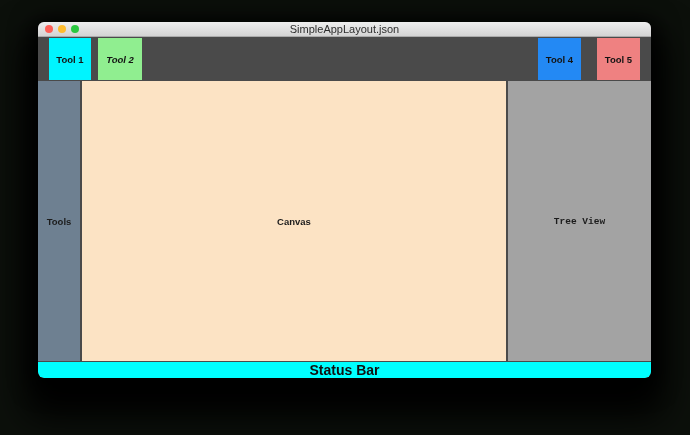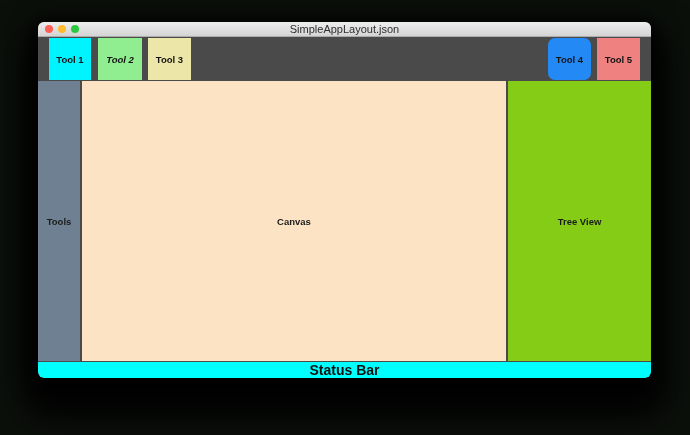--- a/index.html
+++ b/index.html
@@ -69,21 +69,21 @@
     font-size: 9.5px;
     font-weight: 600;
     color: #141414;
     cursor: pointer;
     padding: 0;
   }
   .tool.t1 { width: 42px; }
   .tool.t2 { width: 44px; margin-left: 7px; }
   .tool.t3 { width: 43px; margin-left: 6px; }
   .tool.t4 { width: 43px; }
-  .tool.t5 { width: 43px; margin-left: 6px; }
+  .tool.t5 { width: 43px; margin-left: 16px; }
   .toolbar .spacer { flex: 1; }
 
   
   .main {
     flex: 1;
     display: flex;
     align-items: stretch;
     column-gap: 2px;
     min-height: 0;
   }
@@ -127,34 +127,33 @@
         <span class="light" style="background-color: rgb(255, 95, 87);"></span>
         <span class="light" style="background-color: rgb(254, 188, 46);"></span>
         <span class="light" style="background-color: rgb(43, 200, 64);"></span>
       </div>
       <div class="title">SimpleAppLayout.json</div>
     </div>
 
     <div class="toolbar" style="background-color: rgb(74, 74, 74);">
       <button class="tool t1" style="background-color: rgb(0, 244, 255);">Tool 1</button>
       <button class="tool t2" style="background-color: rgb(144, 238, 144); font-style: italic;">Tool 2</button>
-      <button class="tool t3" style="background-color: rgb(236, 230, 168);">Tool 3</button>
       <div class="spacer"></div>
-      <button class="tool t4" style="background-color: rgb(35, 137, 244); border-radius: 7px;">Tool 4</button>
+      <button class="tool t4" style="background-color: rgb(35, 137, 244);">Tool 4</button>
       <button class="tool t5" style="background-color: rgb(239, 129, 129);">Tool 5</button>
     </div>
 
     <div class="main">
       <div class="pane sidebar" style="background-color: rgb(110, 128, 145);">
         <span class="pane-label">Tools</span>
       </div>
       <div class="pane canvas" style="background-color: rgb(252, 227, 196);">
         <span class="pane-label">Canvas</span>
       </div>
-      <div class="pane tree" style="background-color: #84cc16;">
+      <div class="pane tree" style="background-color: #a3a3a3; font-family: Liberation Mono, monospace;">
         <span class="pane-label">Tree View</span>
       </div>
     </div>
 
     <div class="statusbar" style="background-color: rgb(0, 255, 255);">
       <span class="pane-label">Status Bar</span>
     </div>
 
   </div>
 </div>

